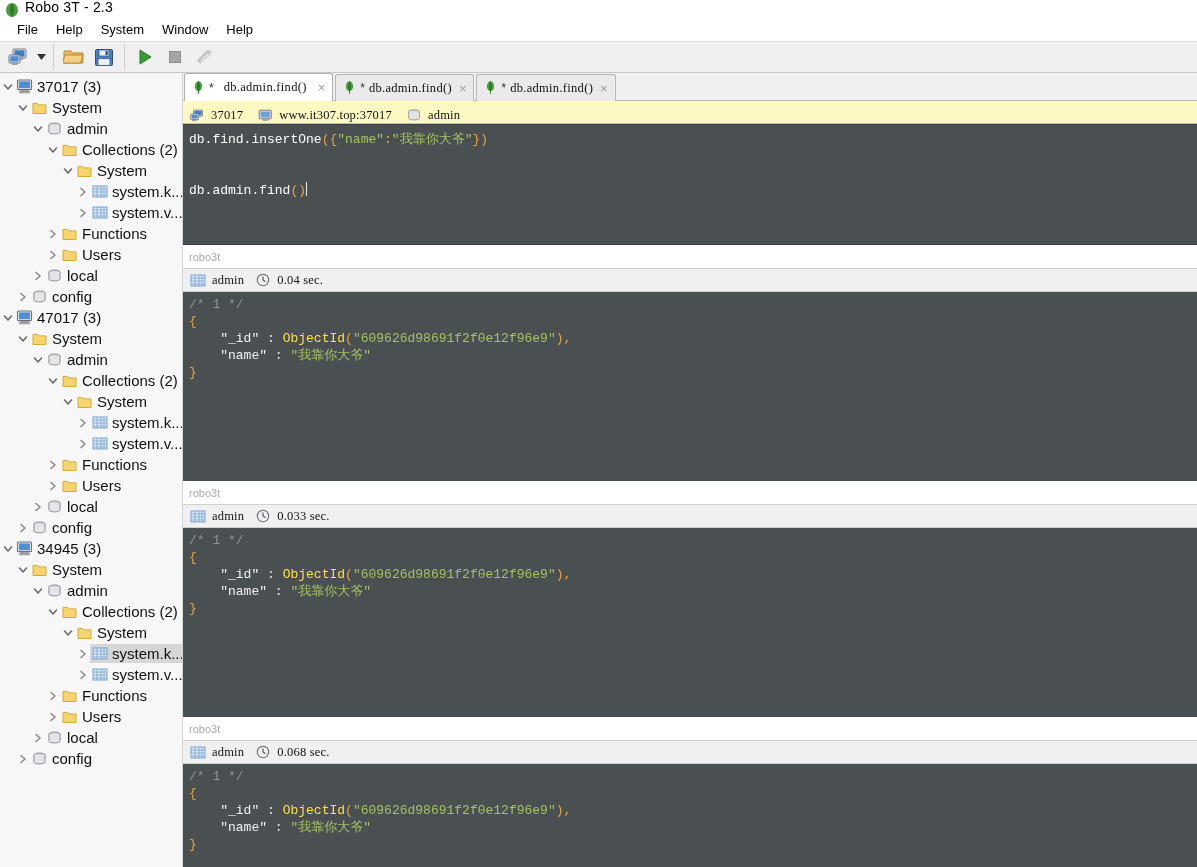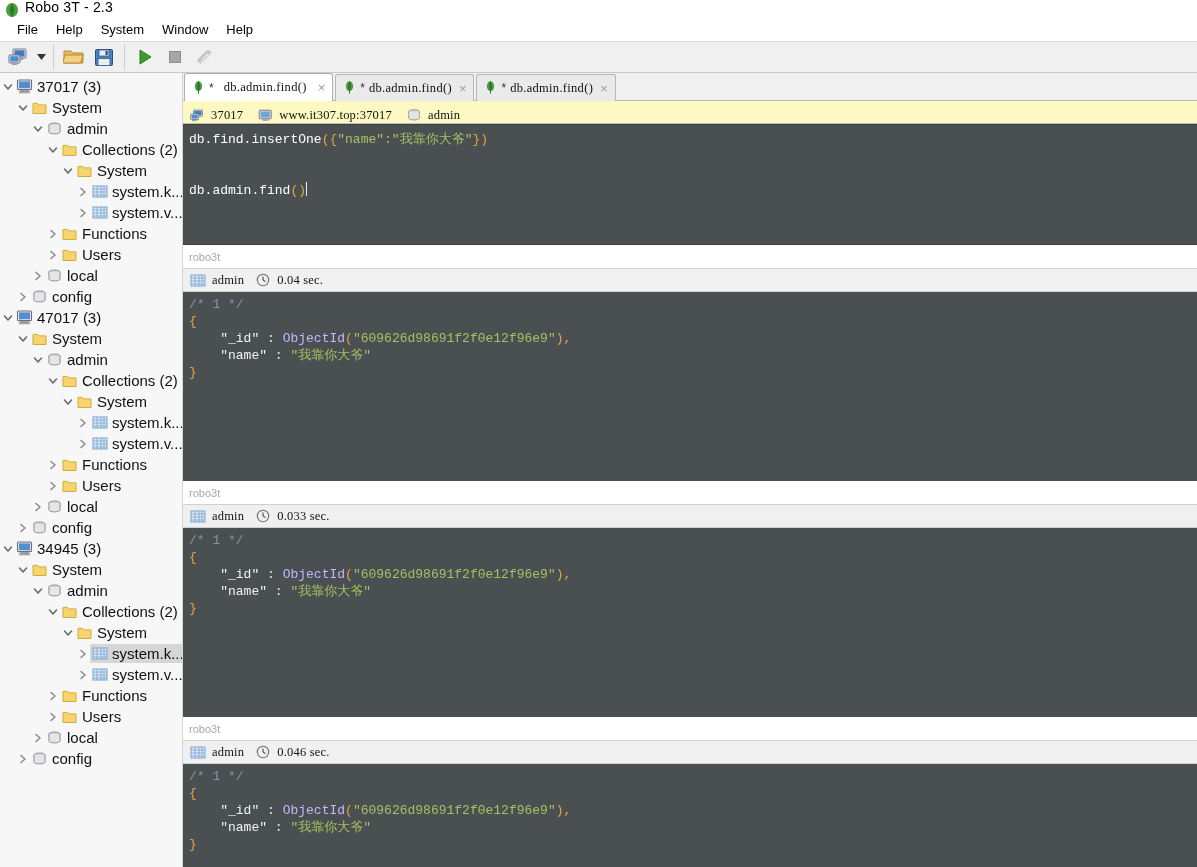--- a/index.html
+++ b/index.html
@@ -92,21 +92,21 @@
   .res-head{height:22px;flex:0 0 22px;background:#f0f0f0;border-top:1px solid #d0d0d0;
     border-bottom:1px solid #cfcfcf;display:flex;align-items:center;padding-left:6px;}
   .rh-item{display:flex;align-items:center;margin-right:10px;}
   .rh-item .rhico{width:17px;height:14px;margin-right:6px;flex:0 0 17px;display:flex;align-items:center;justify-content:center;}
   .rh-item .rhtxt{font-size:12.5px;color:#111;font-family:"Liberation Serif",serif;letter-spacing:.2px;}
   .res-body{background:#4a4f52;padding:4px 0 0 6px;overflow:hidden;position:relative;}
   .j-cmt{color:#8d9499;}
   .j-brace{color:#e8a33d;}
   .j-key{color:#f2f2f2;}
   .j-colon{color:#e6e6e6;}
-  .j-fn{color:#c4b5fd;font-family:Liberation Mono, monospace;}
+  .j-fn{color:#fde047;font-family:Liberation Mono, monospace;}
   .j-str{color:#a5c261;}
   .j-punc{color:#e8a33d;}
 </style>
 </head>
 <body>
 
 <div class="app">
 
   <div class="titlebar">
     <span class="app-icon">
@@ -972,21 +972,21 @@
                 <span class="rhtxt">admin</span>
               </div>
               <div class="rh-item">
                 <span class="rhico">
                   <svg width="14" height="14" viewBox="0 0 14 14">
                     <circle cx="7" cy="7" r="5.7" fill="#f0f0f0" stroke="#6d6d72" stroke-width="1.1"></circle>
                     <line x1="7" y1="7" x2="7" y2="3.4" stroke="#4a4a50" stroke-width="1.1"></line>
                     <line x1="7" y1="7" x2="9.6" y2="8.6" stroke="#4a4a50" stroke-width="1.1"></line>
                   </svg>
                 </span>
-                <span class="rhtxt">0.046 sec.</span>
+                <span class="rhtxt">0.068 sec.</span>
               </div>
             </div>
             <div class="res-body" style="height:160px">
               <div class="code"><span class="j-cmt">/* 1 */</span></div>
               <div class="code"><span class="j-brace">{</span></div>
               <div class="code">    <span class="j-key">"_id"</span><span class="j-colon"> : </span><span class="j-fn">ObjectId</span><span class="j-punc">(</span><span class="j-str">"609626d98691f2f0e12f96e9"</span><span class="j-punc">),</span></div>
               <div class="code">    <span class="j-key">"name"</span><span class="j-colon"> : </span><span class="j-str">"我靠你大爷"</span></div>
               <div class="code"><span class="j-brace">}</span></div>
             </div>
           </div>

